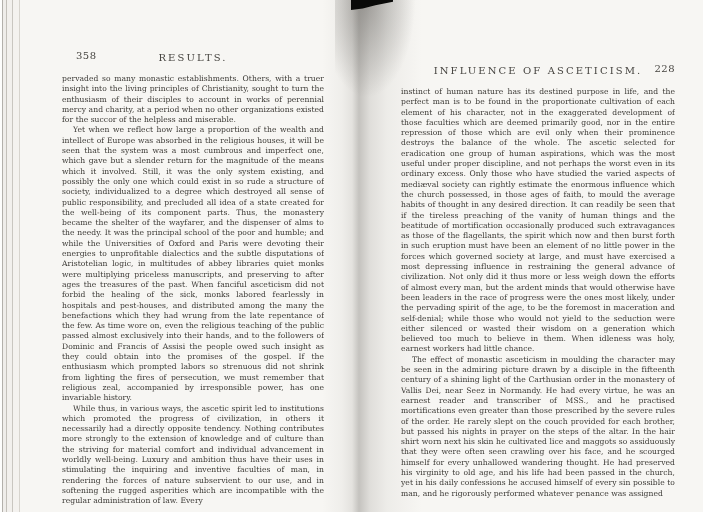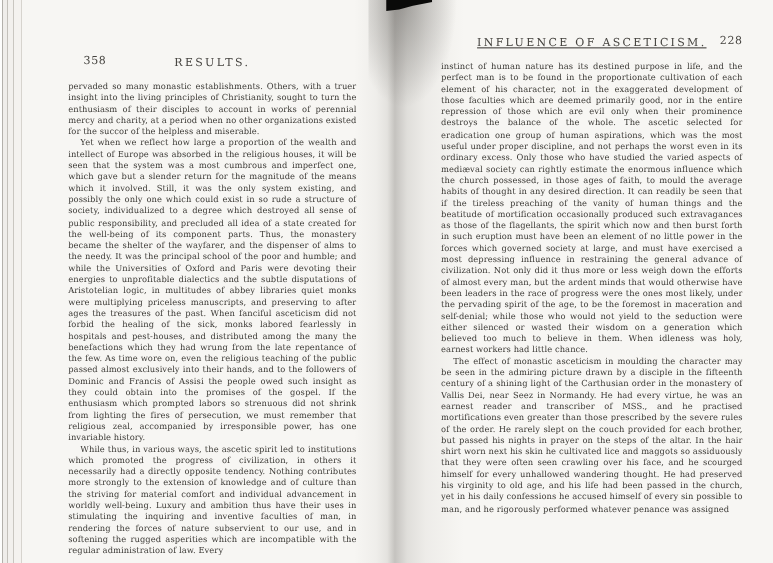--- a/index.html
+++ b/index.html
@@ -21,21 +21,21 @@
       #f4f2ef 13px, #f4f2ef 19px,
       #d7d4ce 19px, #d7d4ce 20px,
       #f7f6f3 20px, #f7f6f3 26px);
   }
   .page { position:absolute; top:0; overflow:hidden; height:512px; }
   .page-left  { left:62px;  width:262px; }
   .page-right { left:401px; width:274px; }
 
   .pagehead { position:relative; height:10px; color:#45433f; }
   .page-left  .pagehead { margin-top:52px; }
-  .page-right .pagehead { margin-top:34px;text-decoration:underline; }
+  .page-right .pagehead { margin-top:65px; }
   .runhead {
     display:block; text-align:center;
     font-size:10px; letter-spacing:2.1px; white-space:nowrap;
   }
   .pageno { position:absolute; top:-2px; font-size:10px; letter-spacing:0.5px; }
   .pageno-left  { left:14px; }
   .pageno-right { right:0px; }
 
   .pagebody {
     margin-top:12px;

